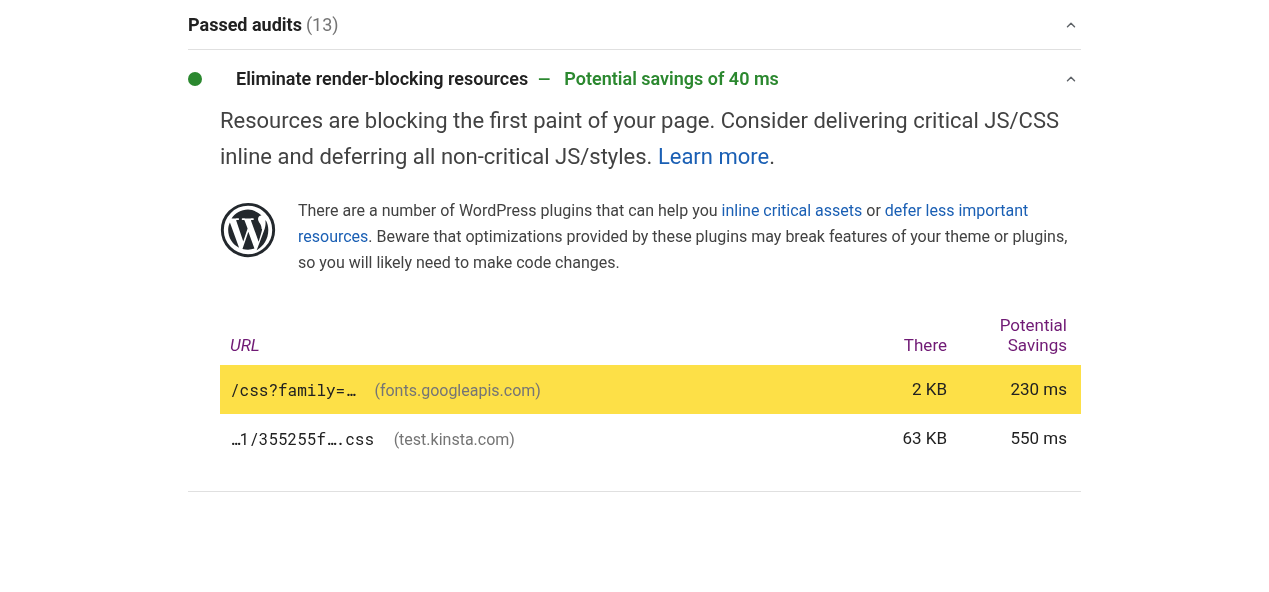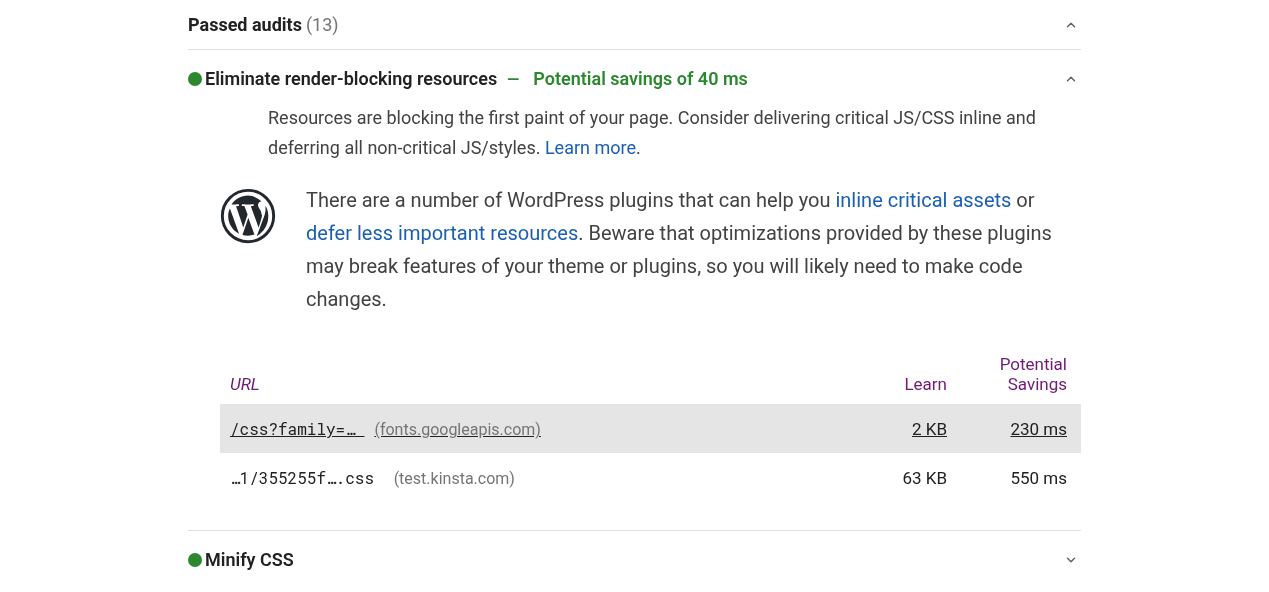--- a/index.html
+++ b/index.html
@@ -34,21 +34,21 @@
   .audit-header {
     display: flex;
     align-items: center;
     justify-content: space-between;
     padding: 18px 0 14px 0;
     cursor: pointer;
   }
   .audit-left {
     display: flex;
     align-items: center;
-    gap: 3px;
+    gap: 34px;
   }
   .status-dot {
     width: 14px;
     height: 14px;
     border-radius: 50%;
     background: #2b882f;
     flex: none;
   }
   .audit-title {
     font-size: 18px;
@@ -73,47 +73,45 @@
     align-items: center;
     justify-content: center;
     color: #5f6368;
   }
   .chevron svg { width: 14px; height: 14px; }
   .audit-body {
     padding-left: 32px;
     padding-bottom: 20px;
   }
   .description {
-    font-size: 18px;
+    font-size: 22px;
     line-height: 1.65;
     color: #424242;
     margin-bottom: 22px;
-    margin-left: 48px;
   }
   .link {
     color: #1a5fb4;
     text-decoration: none;
     cursor: pointer;
   }
   .wp-row {
     display: flex;
     gap: 22px;
     margin-bottom: 28px;
   }
   .wp-logo {
     width: 56px;
     height: 56px;
     flex: none;
     margin-top: 4px;
   }
   .wp-text {
-    font-size: 20px;
+    font-size: 16px;
     line-height: 1.65;
     color: #424242;
-    margin-left: 8px;
   }
   table.resources {
     width: 100%;
     border-collapse: collapse;
     font-size: 17px;
   }
   table.resources th {
     text-align: right;
     font-weight: 400;
     color: #701a75;
@@ -135,21 +133,21 @@
     padding-left: 10px;
     font-family: "Roboto Mono", Menlo, Consolas, monospace;
     font-size: 16px;
     color: #212121;
   }
   .host {
     font-family: Roboto, Arial, sans-serif;
     color: #757575;
     margin-left: 10px;
   }
-  tr.zebra { background: #e5e5e5; text-decoration: underline; }
+  tr.zebra { background: #fde047; }
   .bottom-border {
     border-top: 1px solid #e0e0e0;
     margin-top: 8px;
   }
   .minify {
     display: flex;
     align-items: center;
     justify-content: space-between;
     padding: 18px 0 14px 0;
     cursor: pointer;
@@ -202,21 +200,21 @@
       </div>
       <p class="wp-text">
         <span>There are a number of WordPress plugins that can help you </span><a class="link">inline critical assets</a><span> or </span><a class="link">defer less important resources</a><span>. Beware that optimizations provided by these plugins may break features of your theme or plugins, so you will likely need to make code changes.</span>
       </p>
     </div>
 
     <table class="resources">
       <thead>
         <tr>
           <th class="url-col">URL</th>
-          <th style="width:110px">Learn</th>
+          <th style="width:110px">There</th>
           <th style="width:120px">
             <span>Potential</span><br>
             <span>Savings</span>
           </th>
         </tr>
       </thead>
       <tbody>
         <tr class="zebra">
           <td class="url-cell">
             <span>/css?family=…</span>
@@ -232,25 +230,14 @@
           </td>
           <td>63 KB</td>
           <td>550 ms</td>
         </tr>
       </tbody>
     </table>
   </div>
 
   <div class="bottom-border"></div>
 
-  <div class="minify">
-    <div class="audit-left">
-      <span class="status-dot"></span>
-      <span class="audit-title">Minify CSS</span>
-    </div>
-    <span class="chevron">
-      <svg viewBox="0 0 24 24" fill="none" stroke="currentColor" stroke-width="2.5" stroke-linecap="round" stroke-linejoin="round">
-          <polyline points="6 9 12 15 18 9"></polyline>
-        </svg>
-    </span>
-  </div>
 
 </div>
 
 </body></html>

